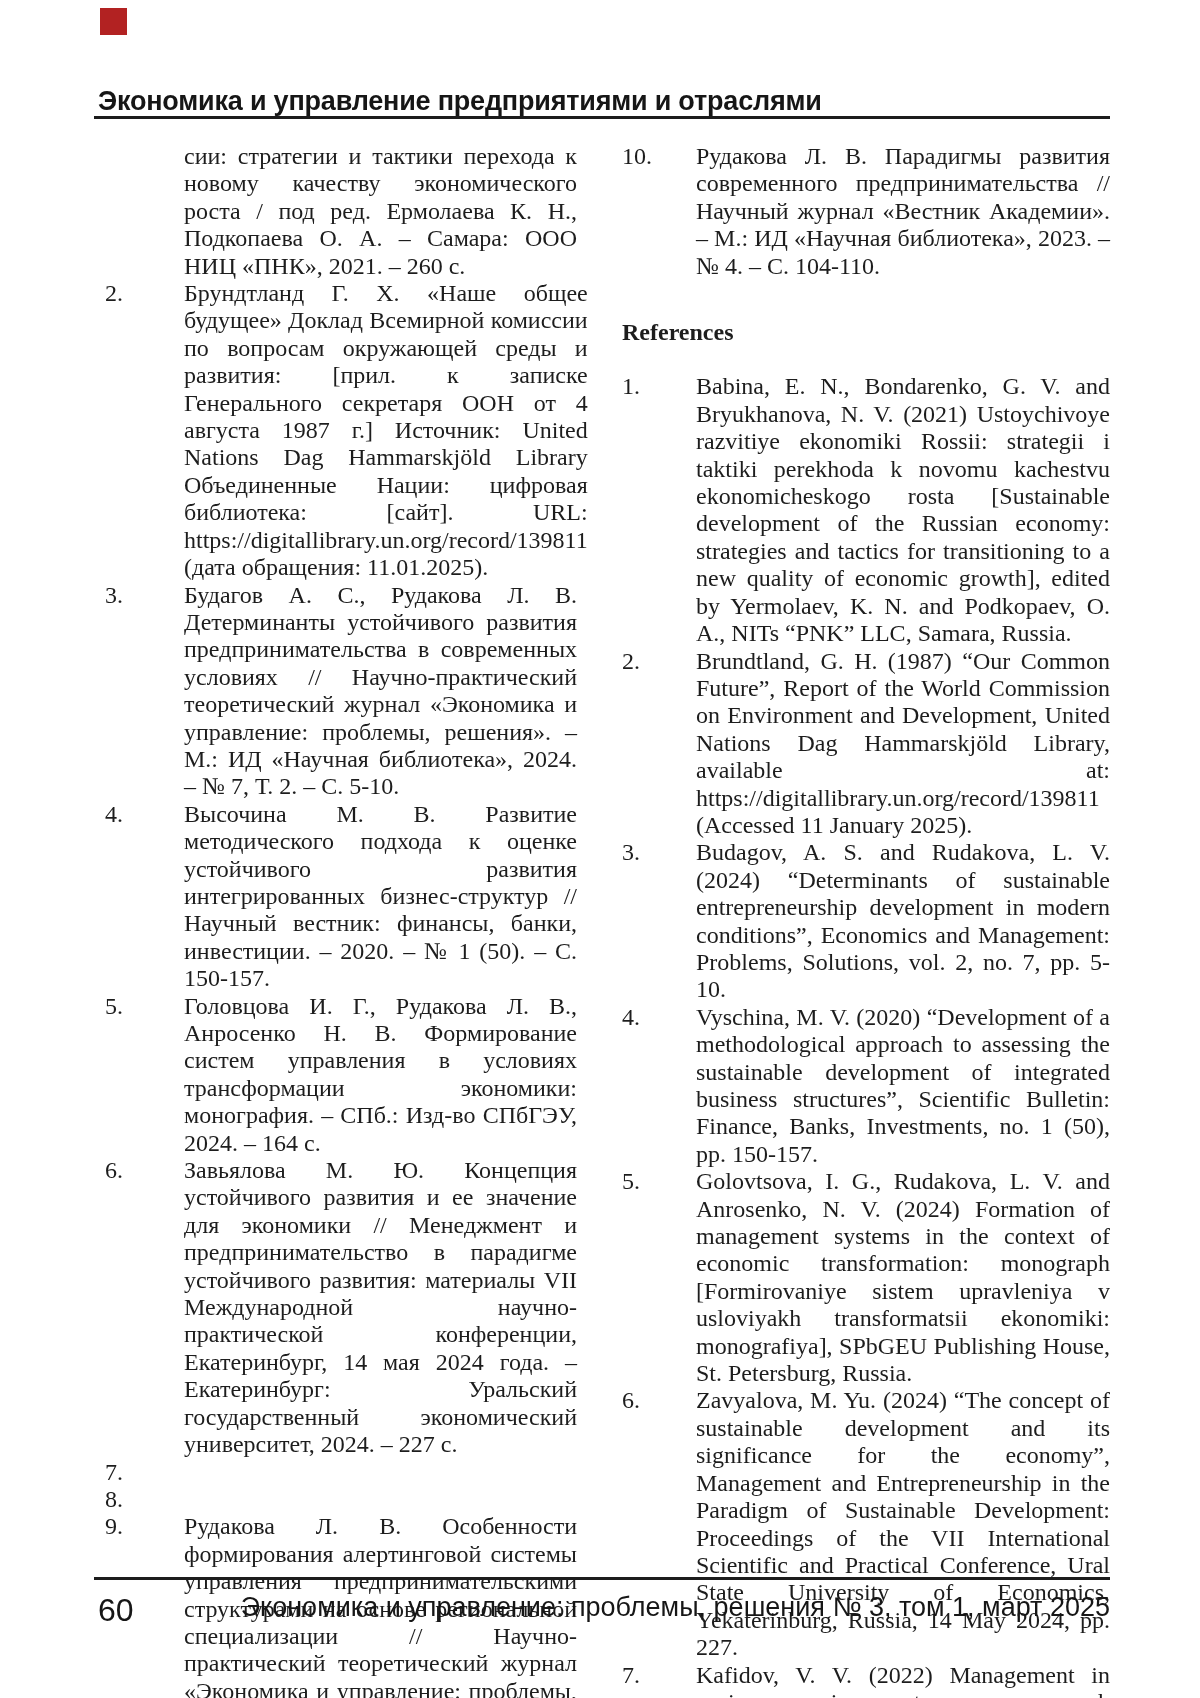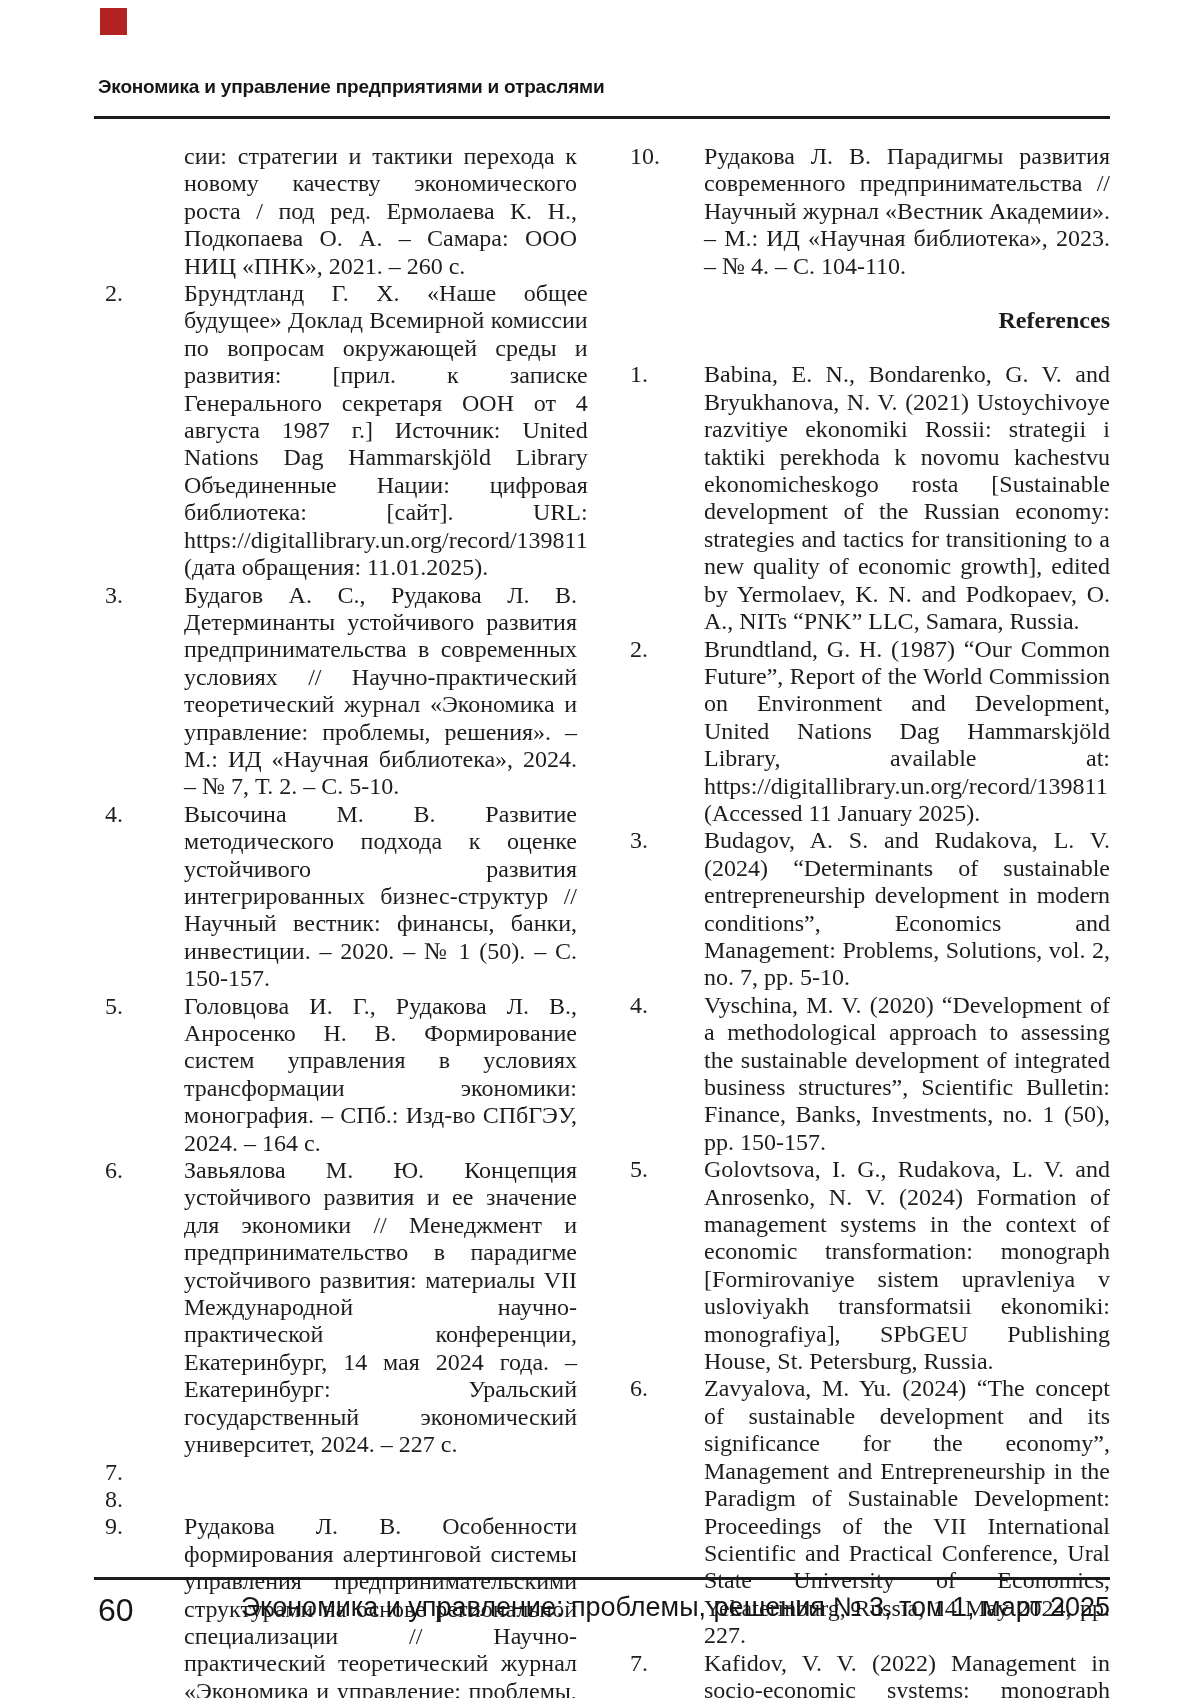--- a/index.html
+++ b/index.html
@@ -8,51 +8,51 @@
     width:1200px;height:1698px;
     background:#ffffff;
     overflow:hidden;
     font-family:"Liberation Serif", serif;
     color:#1d1d1d;
   }
   .corner-square{
     position:absolute;left:100px;top:8px;width:27px;height:27px;
   }
   .section-title{
-    position:absolute;left:98px;top:76px;
+    position:absolute;left:98px;top:86px;
     font-family:"Liberation Sans", sans-serif;
-    font-weight:bold;font-size:19px;letter-spacing:-0.2px;
+    font-weight:bold;font-size:27px;letter-spacing:-0.2px;
     color:#161616;white-space:nowrap;
   }
   .header-rule{
     position:absolute;left:94px;top:116px;width:1016px;height:3px;
     background:#1c1c1c;
   }
   .columns{
     position:absolute;left:98px;top:143px;width:1012px;
     display:flex;justify-content:space-between;
   }
   .col{
     font-size:24px;line-height:27.4px;
   }
   .col-left{width:479px;}
   .col-right{width:488px;}
   .ref-item{display:flex;}
   .ref-num{
     flex:0 0 50px;box-sizing:border-box;padding-left:7px;
   }
-  .col-right .ref-num{flex:0 0 38px;padding-left:0;margin-left:8px;}
+  .col-right .ref-num{flex:0 0 38px;padding-left:0;}
   .ref-text{
     flex:1;text-align:justify;overflow-wrap:break-word;
     hyphens:auto;margin-left:36px;-webkit-hyphens:auto;
   }
   .it{}
   .references-heading{
-    text-align:right;font-weight:bold;font-size:24px;
-    margin:27px 0 27px 0;
+    text-align:left;font-weight:bold;font-size:24px;
+    margin:39px 0 27px 0;
   }
   .footer-rule{
     position:absolute;left:94px;top:1577px;width:1016px;height:3px;
     background:#1c1c1c;
   }
   .page-number{
     position:absolute;left:98px;top:1592px;
     font-family:"Liberation Sans", sans-serif;font-size:32px;color:#161616;
   }
   .journal-line{

